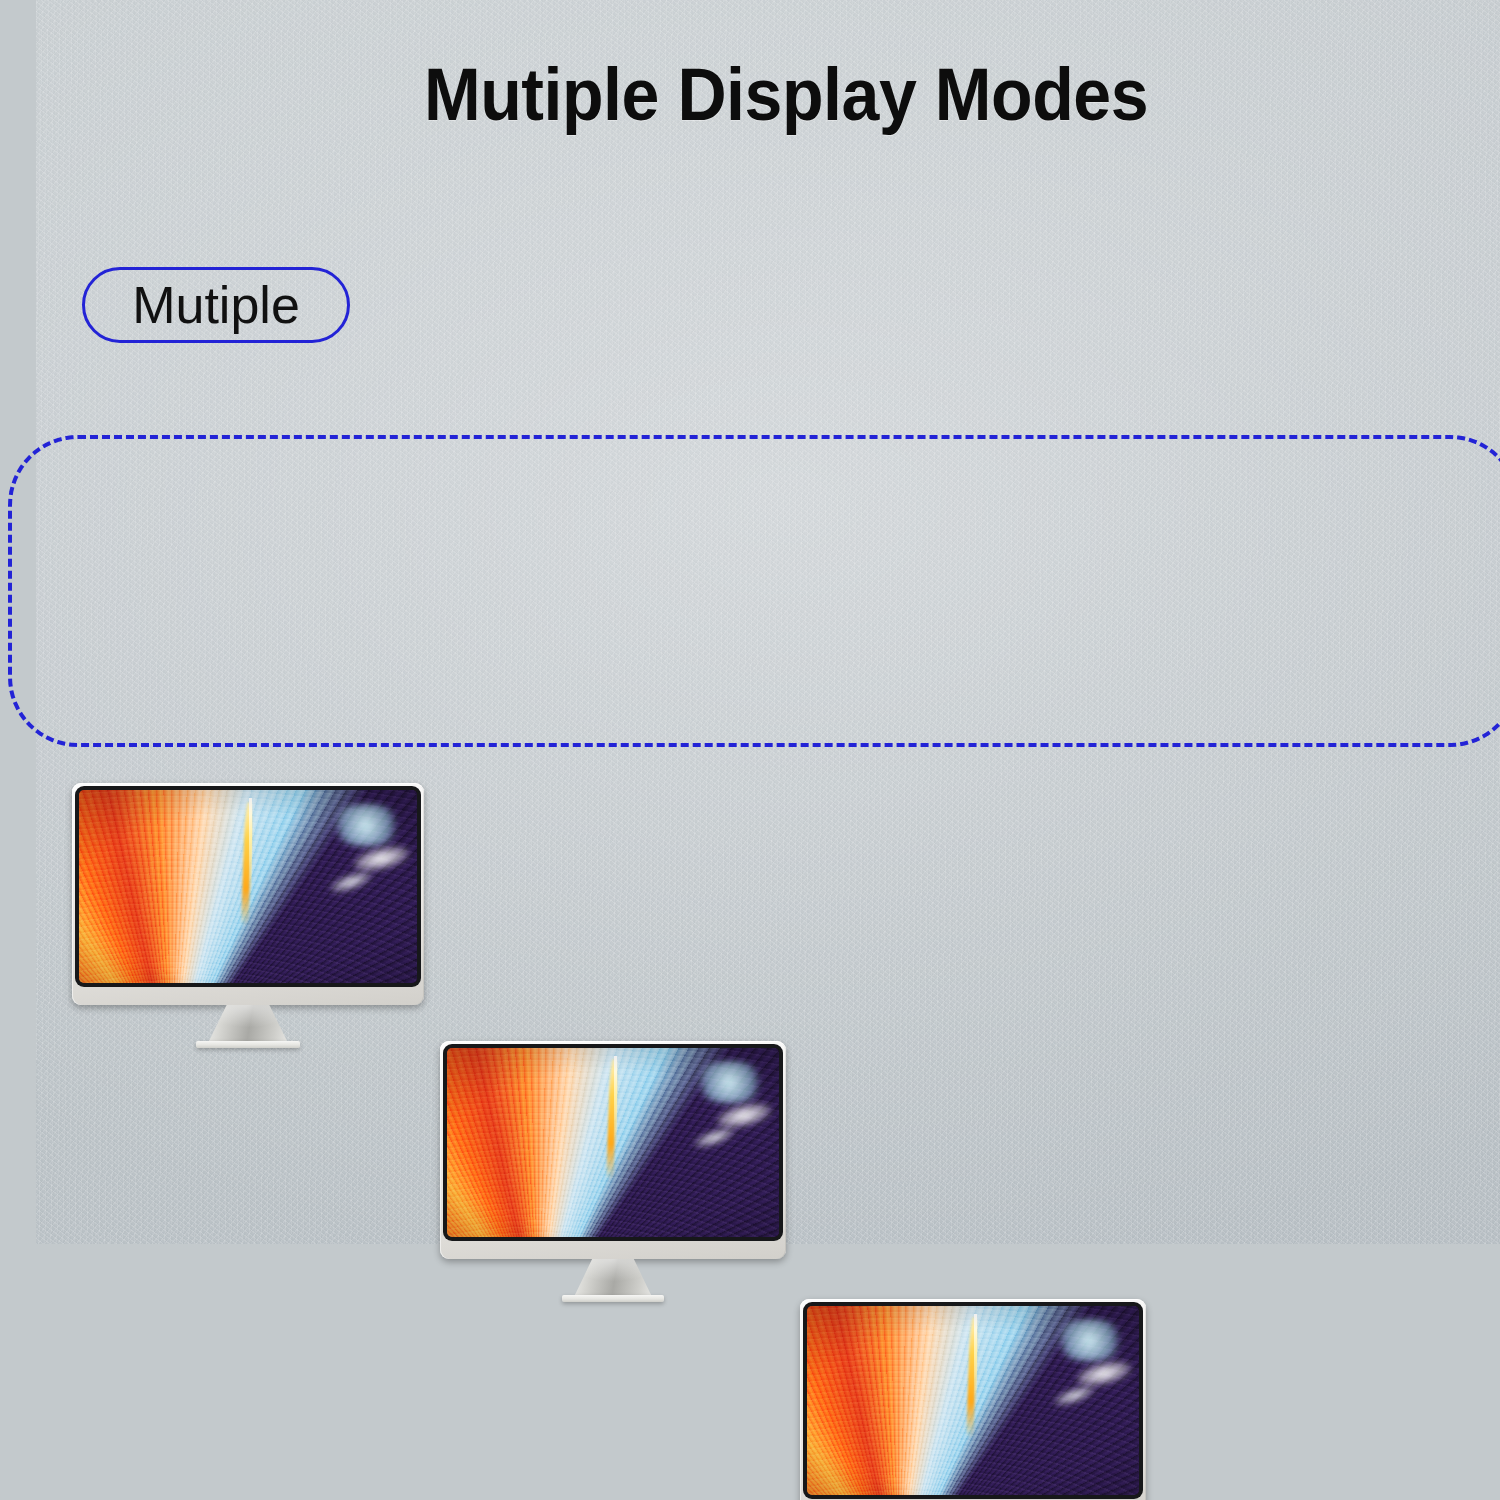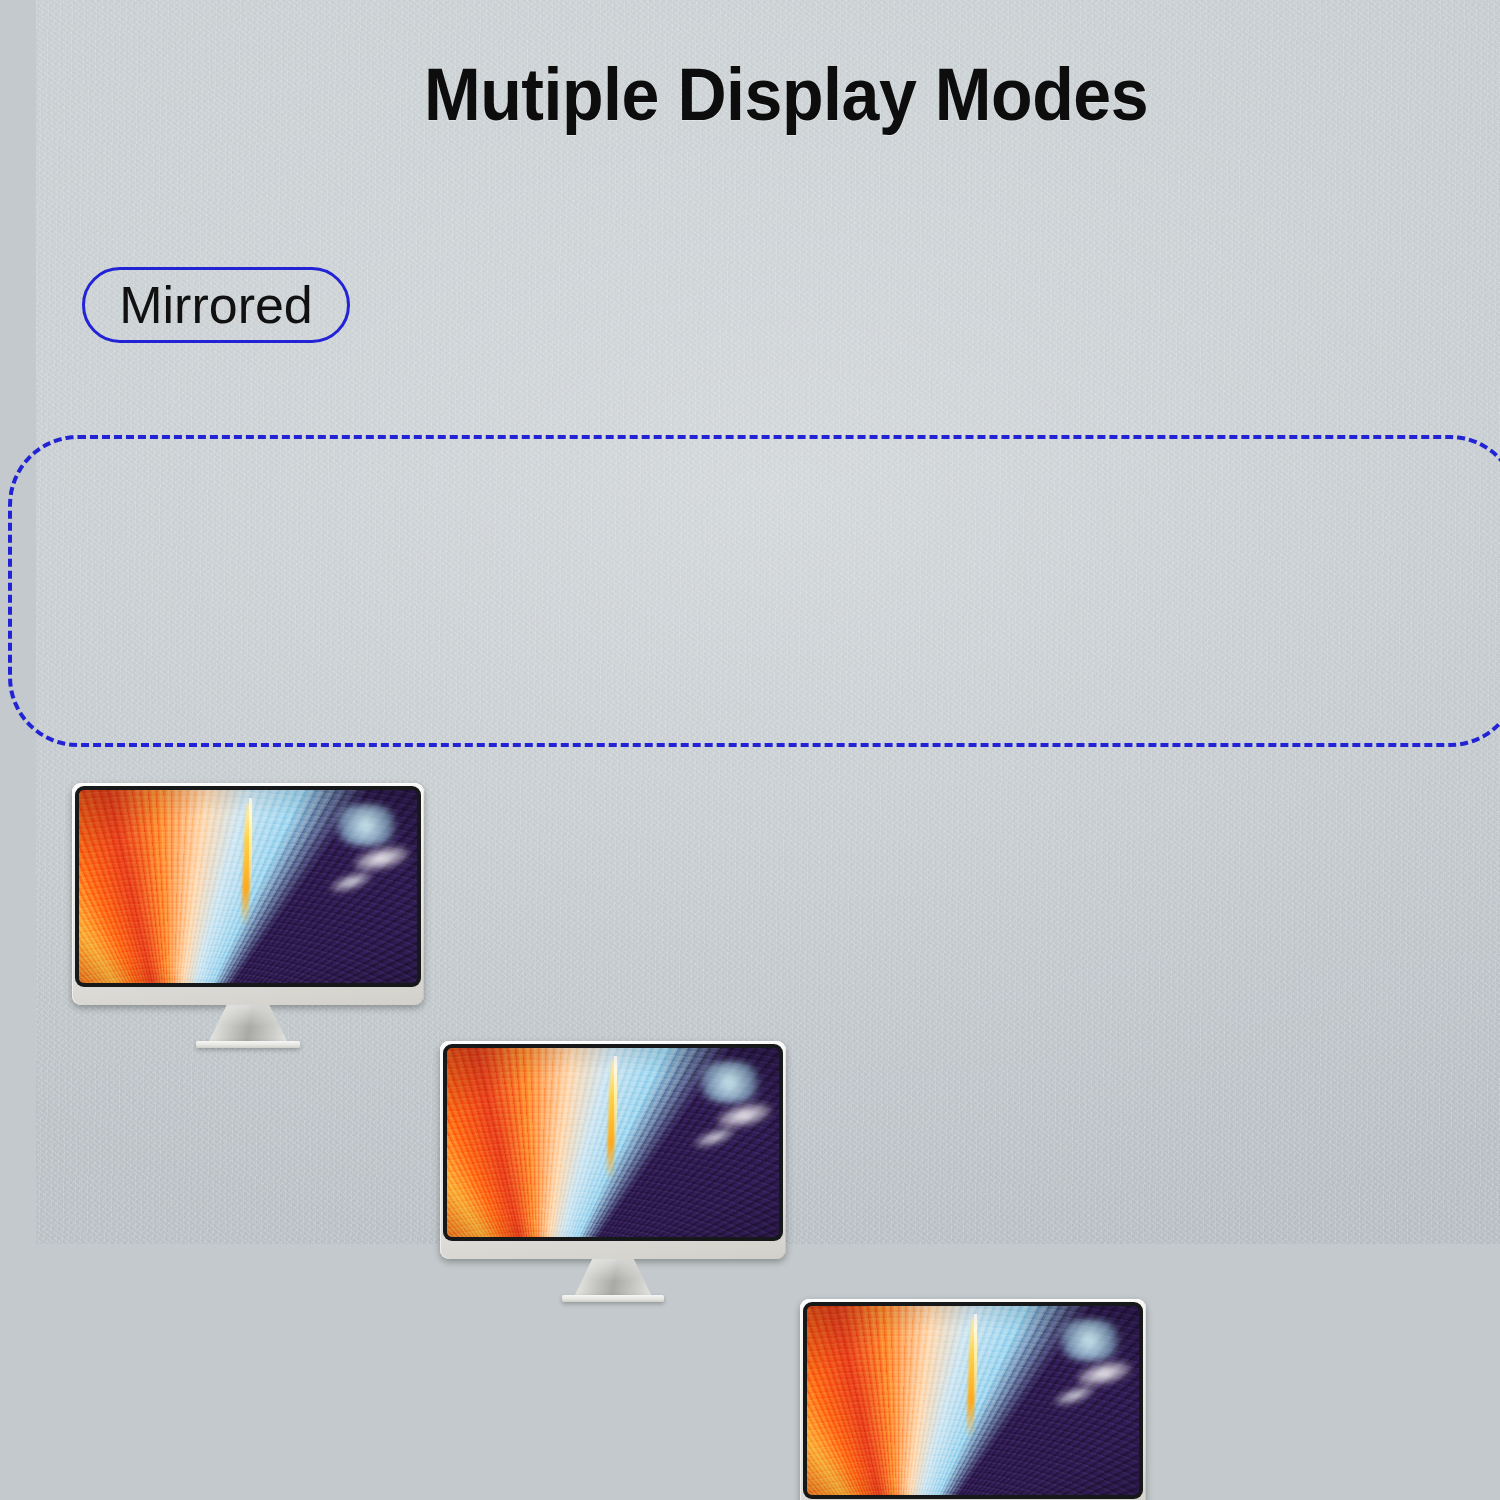--- a/index.html
+++ b/index.html
@@ -165,21 +165,21 @@
   .fan-vig { position:absolute; inset:0; background: radial-gradient(ellipse 95% 85% at 48% 55%, rgba(0,0,0,0) 50%, rgba(0,0,0,.30) 100%); }
 </style>
 </head>
 <body>
 
 <div id="stage">
 
   <div class="title">Mutiple Display Modes</div>
 
   <div class="badge" style="left:46px; top:182px; width:268px; height:76px;">
-    <span>Mirrored</span>
+    <span>Mutiple</span>
   </div>
 
   <div class="group" style="left:-28px; top:274px; width:1512px; height:312px;"></div>
 
   <div class="monitor" style="left:36px; top:310px; width:352px; height:258px;">
     <div class="bezel" style="height:222px;">
       <div class="screen" style="height:193px;">
         <div class="screen-inner">
           <div class="wp-fan">
             <div class="lyr fan-a"></div>

